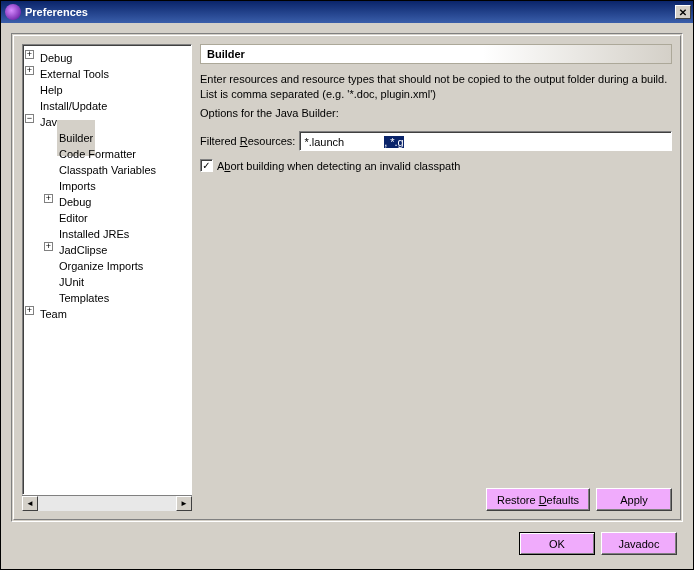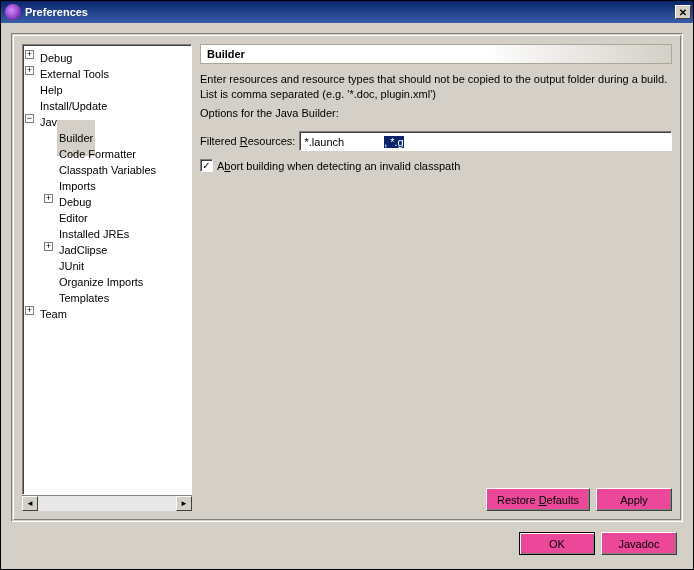--- a/index.html
+++ b/index.html
@@ -176,21 +176,21 @@
       cursor: pointer;
     }
     .right-spacer { flex: 1; }
     .button-row {
       display: flex; justify-content: flex-end; gap: 6px;
       margin-top: 6px;
     }
     .btn {
       min-width: 76px;
       height: 23px;
-      background: #ec4899;
+      background: #f0abfc;
       border: 1px solid #fff;
       border-right-color: #404040; border-bottom-color: #404040;
       box-shadow: inset -1px -1px 0 #808080;
       padding: 0 10px;
       font-family: Tahoma, sans-serif; font-size: 11px;
       cursor: pointer;
       text-align: center;
     }
     .bottom-row {
       display: flex; justify-content: flex-end; gap: 6px;
@@ -278,26 +278,26 @@
                   <span class="tree-label">Installed JREs</span>
                 </div>
                 <div class="tree-item">
                   <span class="tree-indent"></span>
                   <span class="expander">+</span>
                   <span class="tree-label">JadClipse</span>
                 </div>
                 <div class="tree-item">
                   <span class="tree-indent"></span>
                   <span class="expander-space"></span>
+                  <span class="tree-label">Organize Imports</span>
+                </div>
+                <div class="tree-item">
+                  <span class="tree-indent"></span>
+                  <span class="expander-space"></span>
                   <span class="tree-label">JUnit</span>
-                </div>
-                <div class="tree-item">
-                  <span class="tree-indent"></span>
-                  <span class="expander-space"></span>
-                  <span class="tree-label">Organize Imports</span>
                 </div>
                 <div class="tree-item">
                   <span class="tree-indent"></span>
                   <span class="expander-space"></span>
                   <span class="tree-label">Templates</span>
                 </div>
                 <div class="tree-item">
                   <span class="expander">+</span>
                   <span class="tree-label">Team</span>
                 </div>

